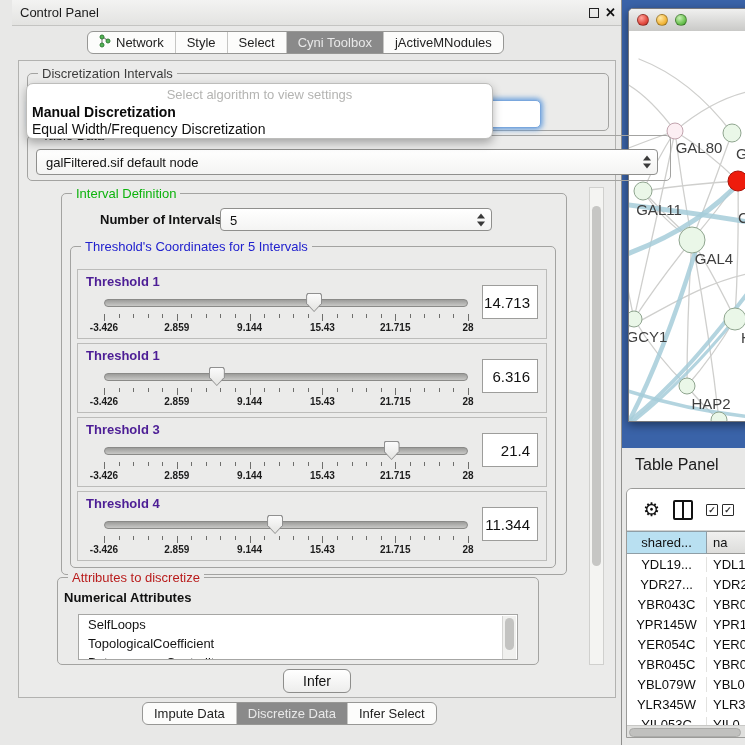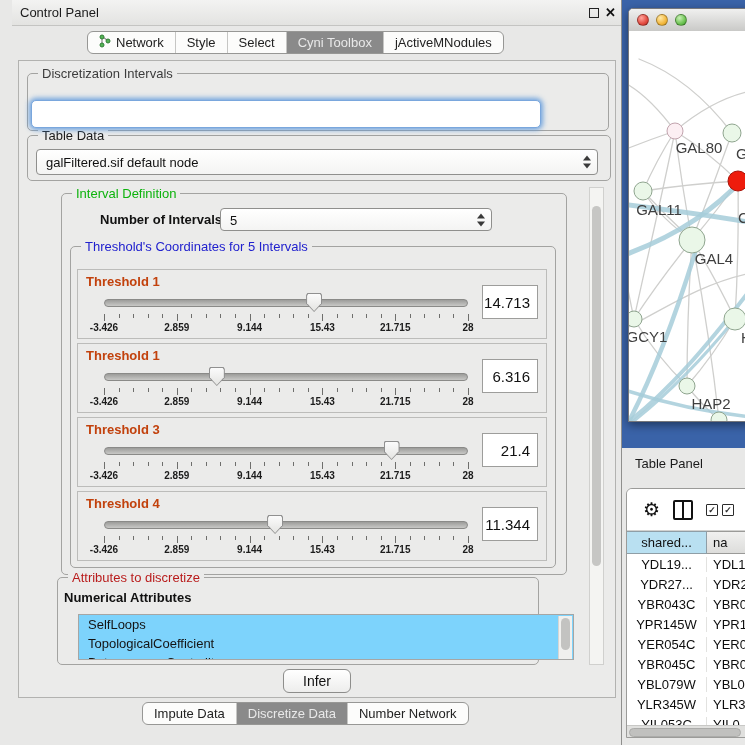--- a/index.html
+++ b/index.html
@@ -35,56 +35,56 @@
   .algo-legend{color:#3c3c3c;}
   .combo-fragment{position:absolute;left:12px;top:39px;width:508px;height:26px;border-radius:5px;background:#fff;
     border:1px solid #7aa7dd;box-shadow:0 0 5px 2px rgba(90,150,220,.85);z-index:4;}
   .popup{position:absolute;left:7px;top:22px;width:465px;height:54px;background:#fff;border:1px solid #bdbdbb;border-radius:7px;
     box-shadow:0 4px 10px rgba(0,0,0,.3);z-index:10;}
   .popup-header{position:absolute;left:0;right:0;top:3px;text-align:center;font-size:13px;color:#b4b4b2;}
   .popup-opt1{position:absolute;left:5px;top:20px;font-size:14px;font-weight:bold;color:#0a0a0a;}
   .popup-opt2{position:absolute;left:5px;top:37px;font-size:14px;color:#111;}
 
   
-  .tabledata-group{left:8px;top:74px;width:584px;height:46px;}
+  .tabledata-group{left:8px;top:74px;width:644px;height:46px;}
   .combo{position:absolute;background:linear-gradient(#ffffff,#f4f4f3);border:1px solid #8f8f8d;border-radius:4px;box-sizing:border-box;}
   .combo .combo-value{position:absolute;left:9px;top:50%;transform:translateY(-50%);font-size:13px;color:#111;white-space:nowrap;}
   .stepper{position:absolute;right:6px;top:50%;transform:translateY(-50%);display:flex;flex-direction:column;gap:3px;align-items:center;}
   .arr-up{width:0;height:0;border-left:4px solid transparent;border-right:4px solid transparent;border-bottom:5px solid #3a3a3a;}
   .arr-down{width:0;height:0;border-left:4px solid transparent;border-right:4px solid transparent;border-top:5px solid #3a3a3a;}
   .td-combo{left:8px;top:13px;right:12px;height:26px;}
 
   
   .interval-group{left:42px;top:132px;width:506px;height:382px;}
   .interval-legend{color:#0db30d;}
   .noi-label{position:absolute;left:38px;top:18px;font-size:13px;font-weight:bold;color:#111;}
   .noi-combo{left:158px;top:14px;width:272px;height:23px;}
   .thr-group{left:8px;top:52px;width:486px;height:322px;}
   .thr-legend{color:#2121ce;}
   .thr-list{position:absolute;left:0;top:0;right:0;bottom:0;padding-top:22px;}
   .threshold-box{position:relative;width:470px;height:70px;margin:0 0 4px 6px;background:#ebebea;border:1px solid #bcbcba;box-sizing:border-box;}
-  .thr-label{position:absolute;left:8px;top:4px;font-size:13px;font-weight:bold;color:#c2410c;}
+  .thr-label{position:absolute;left:8px;top:4px;font-size:13px;font-weight:bold;color:#4c1d95;}
   .slider-zone{position:absolute;left:26px;top:22px;width:364px;height:44px;}
   .track{position:absolute;left:0;right:0;top:7px;height:6px;border-radius:4px;background:linear-gradient(#9c9c9a,#c8c8c6);border:1px solid #8a8a88;}
   .thumb{position:absolute;top:1px;width:16px;height:19px;background:#909090;
     clip-path:polygon(8% 0,92% 0,100% 10%,100% 55%,50% 100%,0 55%,0 10%);}
   .thumb::after{content:"";position:absolute;inset:1px;background:linear-gradient(#fbfbfb,#e4e4e2);clip-path:polygon(8% 0,92% 0,100% 10%,100% 55%,50% 100%,0 55%,0 10%);}
   .ticks{position:absolute;left:0;right:0;top:22px;height:8px;}
   .tick{position:absolute;top:0;width:1px;height:4px;background:#6e6e6c;}
   .tick.major{height:7px;}
   .tick-labels{position:absolute;left:0;right:0;top:30px;height:12px;}
   .tick-labels span{position:absolute;transform:translateX(-50%);font-size:10px;font-weight:bold;color:#1c1c1c;white-space:nowrap;}
   .value-box{position:absolute;right:8px;top:15px;width:56px;height:34px;background:#fff;border:1px solid #9d9d9b;box-sizing:border-box;
     font-size:15px;color:#111;display:flex;align-items:center;justify-content:flex-end;padding-right:7px;}
 
   
   .attr-group{left:38px;top:516px;width:482px;height:88px;}
   .attr-legend{color:#b91c1c;}
   .attr-subtitle{position:absolute;left:6px;top:12px;font-size:13px;font-weight:bold;color:#111;}
-  .attr-list{position:absolute;left:20px;top:36px;width:496px;height:46px;background:#7dd3fc;border:1px solid #a6a6a4;overflow:hidden;box-sizing:border-box;}
+  .attr-list{position:absolute;left:20px;top:36px;width:440px;height:46px;background:#ffffff;border:1px solid #a6a6a4;overflow:hidden;box-sizing:border-box;}
   .attr-item{font-size:13px;line-height:19px;padding-left:9px;color:#141414;white-space:nowrap;}
   .attr-vscroll{position:absolute;right:1px;top:1px;width:13px;height:44px;background:#f0f0ee;border-left:1px solid #d5d5d3;}
   .attr-vscroll .thumb-v{position:absolute;left:2px;top:2px;width:9px;height:32px;background:#c3c3c1;border-radius:5px;}
 
   .apply-btn{position:absolute;left:50%;transform:translateX(-50%);top:608px;padding:3px 19px;font-size:14px;color:#111;
     background:linear-gradient(#ffffff,#ededec);border:1px solid #8d8d8b;border-radius:6px;white-space:nowrap;}
 
   
   .main-vscroll{position:absolute;left:570px;top:126px;width:15px;height:478px;background:#f4f4f2;border:1px solid #d0d0ce;box-sizing:border-box;}
   .main-vscroll .thumb-v{position:absolute;left:2px;top:18px;width:9px;height:360px;background:#c6c6c4;border-radius:5px;}
@@ -95,21 +95,21 @@
   .net-titlebar{position:absolute;left:0;top:0;right:0;height:22px;background:linear-gradient(#f0f0ef,#c9c9c7);border-bottom:1px solid #99999a;}
   .tl{position:absolute;top:5px;width:12px;height:12px;border-radius:50%;border:1px solid rgba(0,0,0,.3);box-sizing:border-box;}
   .tl.red{left:8px;background:radial-gradient(circle at 35% 30%, #ffa49c, #e34c41 60%, #b22a22);}
   .tl.yellow{left:27px;background:radial-gradient(circle at 35% 30%, #ffe9a8, #f3b83f 60%, #d29a1e);}
   .tl.green{left:46px;background:radial-gradient(circle at 35% 30%, #c9f0b6, #6ec454 60%, #3f9a2c);}
   .net-canvas{position:absolute;left:0;top:22px;width:132px;height:392px;background:#fff;}
 
   
   .table-panel{position:absolute;left:612px;top:448px;width:133px;height:297px;background:#e8e8e7;}
   .tp-header{position:absolute;left:0;top:0;right:0;height:30px;}
-  .tp-title{position:absolute;left:23px;top:8px;font-size:13px;color:#1b1b1b;}
+  .tp-title{position:absolute;left:23px;top:8px;font-size:16px;color:#1b1b1b;}
   .tp-inner{position:absolute;left:14px;top:40px;width:140px;height:250px;background:#e9e9e8;border:1px solid #9b9b99;border-radius:6px 6px 0 0;box-sizing:border-box;overflow:hidden;}
   .tp-toolbar{position:absolute;left:0;top:0;right:0;height:42px;background:#fff;border-bottom:1px solid #d2d2d0;display:flex;align-items:center;gap:13px;padding-left:16px;box-sizing:border-box;}
   .gear-btn{font-size:19px;line-height:19px;color:#111;}
   .col-btn{width:16px;height:16px;border:2px solid #111;border-radius:2px;position:relative;}
   .col-btn::after{content:"";position:absolute;left:50%;top:0;bottom:0;width:2px;background:#111;transform:translateX(-50%);}
   .chk{width:10px;height:10px;border:1.6px solid #2b2b2b;border-radius:1px;font-size:9px;line-height:10px;text-align:center;color:#2b2b2b;font-weight:bold;}
   .chk-pair{display:flex;gap:4px;}
   .tp-thead{position:absolute;left:0;top:42px;right:0;height:23px;display:flex;}
   .tp-th1{width:80px;background:#b9e0f1;border:1px solid #8f9ea6;border-left:none;box-sizing:border-box;font-size:13px;display:flex;align-items:center;justify-content:center;color:#111;}
   .tp-th2{flex:1;background:linear-gradient(#f0f0ef,#dddddb);border-top:1px solid #9a9a98;border-bottom:1px solid #9a9a98;font-size:13px;display:flex;align-items:center;padding-left:6px;color:#111;}
@@ -280,20 +280,25 @@
         </div>
     </div>
   </div>
 
   <div class="cp-main">
 
     <div class="groupbox algo-group">
       <div class="legend algo-legend">Discretization Intervals</div>
     </div>
     <div class="combo-fragment"></div>
+    <div class="popup">
+      <div class="popup-header">Select algorithm to view settings</div>
+      <div class="popup-opt1">Manual Discretization</div>
+      <div class="popup-opt2">Equal Width/Frequency Discretization</div>
+    </div>
 
     <div class="groupbox tabledata-group">
       <div class="legend">Table Data</div>
       <div class="combo td-combo">
         <span class="combo-value">galFiltered.sif default node</span>
         <span class="stepper">
             <span class="arr-up"></span>
             <span class="arr-down"></span>
           </span>
       </div>
@@ -514,17 +519,17 @@
 
   <div class="bottom-tabbar">
     <div class="seg">
       <div class="seg-item">
           <span>Impute Data</span>
         </div>
       <div class="seg-item selected">
           <span>Discretize Data</span>
         </div>
       <div class="seg-item">
-          <span>Number Network</span>
+          <span>Infer Select</span>
         </div>
     </div>
   </div>
 </div>
 
 </body></html>

